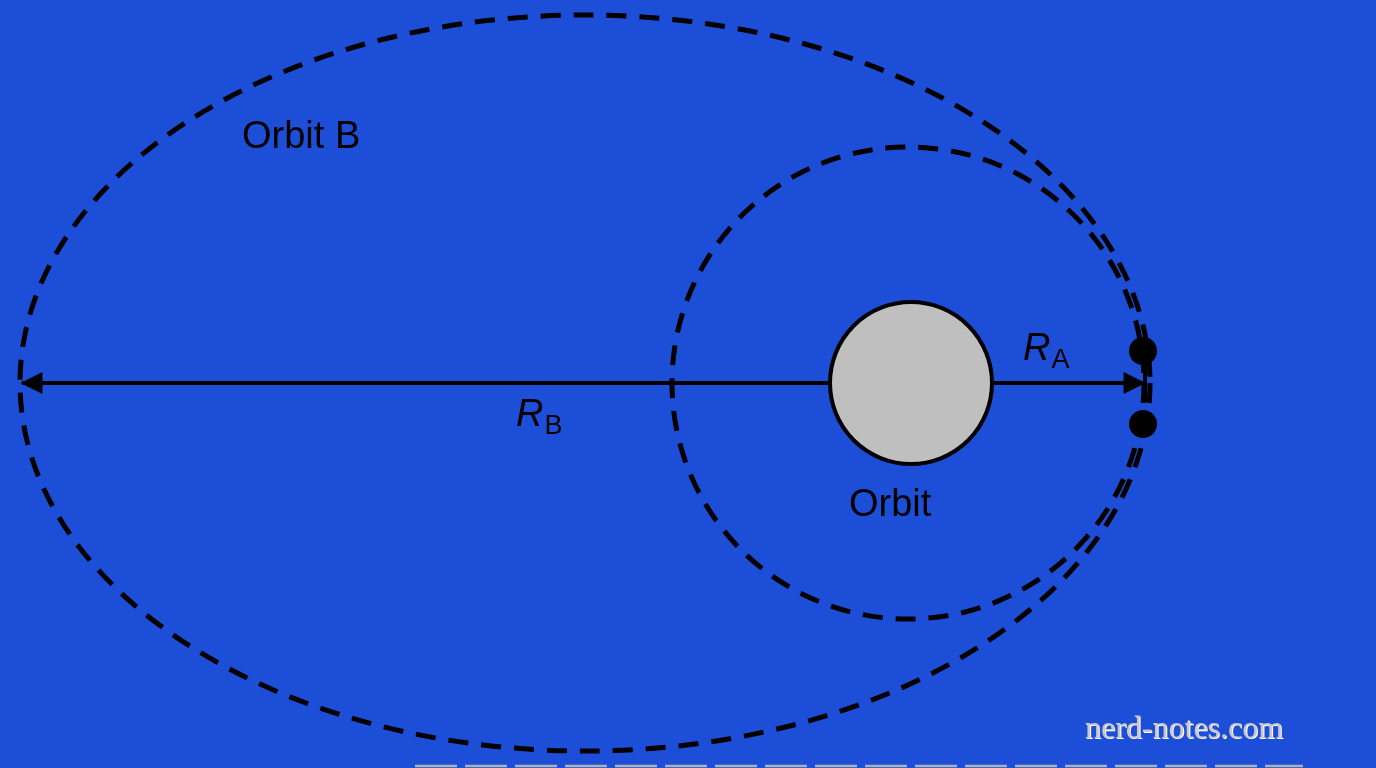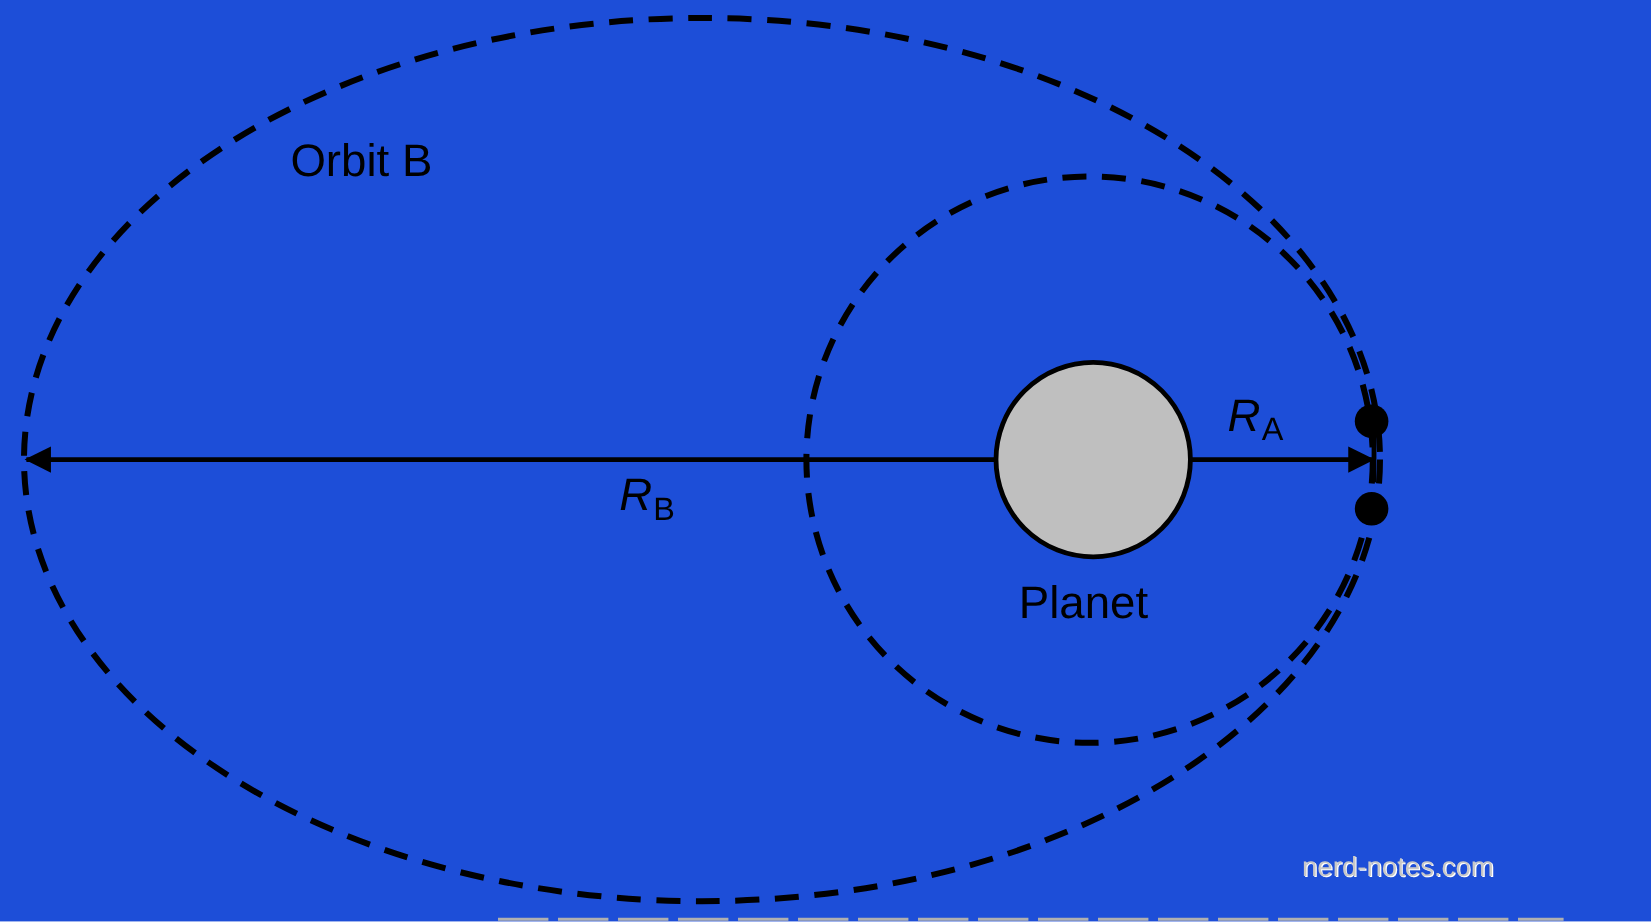--- a/index.html
+++ b/index.html
@@ -40,22 +40,22 @@
   }
   .rlbl .sub {
     font-size: 27px;
     vertical-align: -8px;
     margin-left: 1px;
   }
   .watermark {
     position: absolute;
     left: 1085px;
     top: 711px;
-    font-family: Liberation Sans, sans-serif;
-    font-size: 23px;
+    font-family: Liberation Serif, serif;
+    font-size: 32px;
     line-height: 1;
     color: #c8c8c8;
     text-shadow: 1px 1px 0 #ffffff;
     white-space: nowrap;
   }
 </style>
 </head>
 <body>
 
 <div class="stage">
@@ -92,19 +92,19 @@
 
 
   <div class="rlbl" style="left:1023px; top:328px;">
     <span class="sym">R</span><span class="sub">A</span>
   </div>
 
   <div class="rlbl" style="left:492px; top:394px;margin-left:24px;">
     <span class="sym">R</span><span class="sub">B</span>
   </div>
 
-  <div class="lbl" style="left:849px; top:484px;">Planet</div>
+  <div class="lbl" style="left:849px; top:484px;">Orbit</div>
 
 
 
   <div class="watermark">nerd-notes.com</div>
 
 </div>
 
 </body></html>

